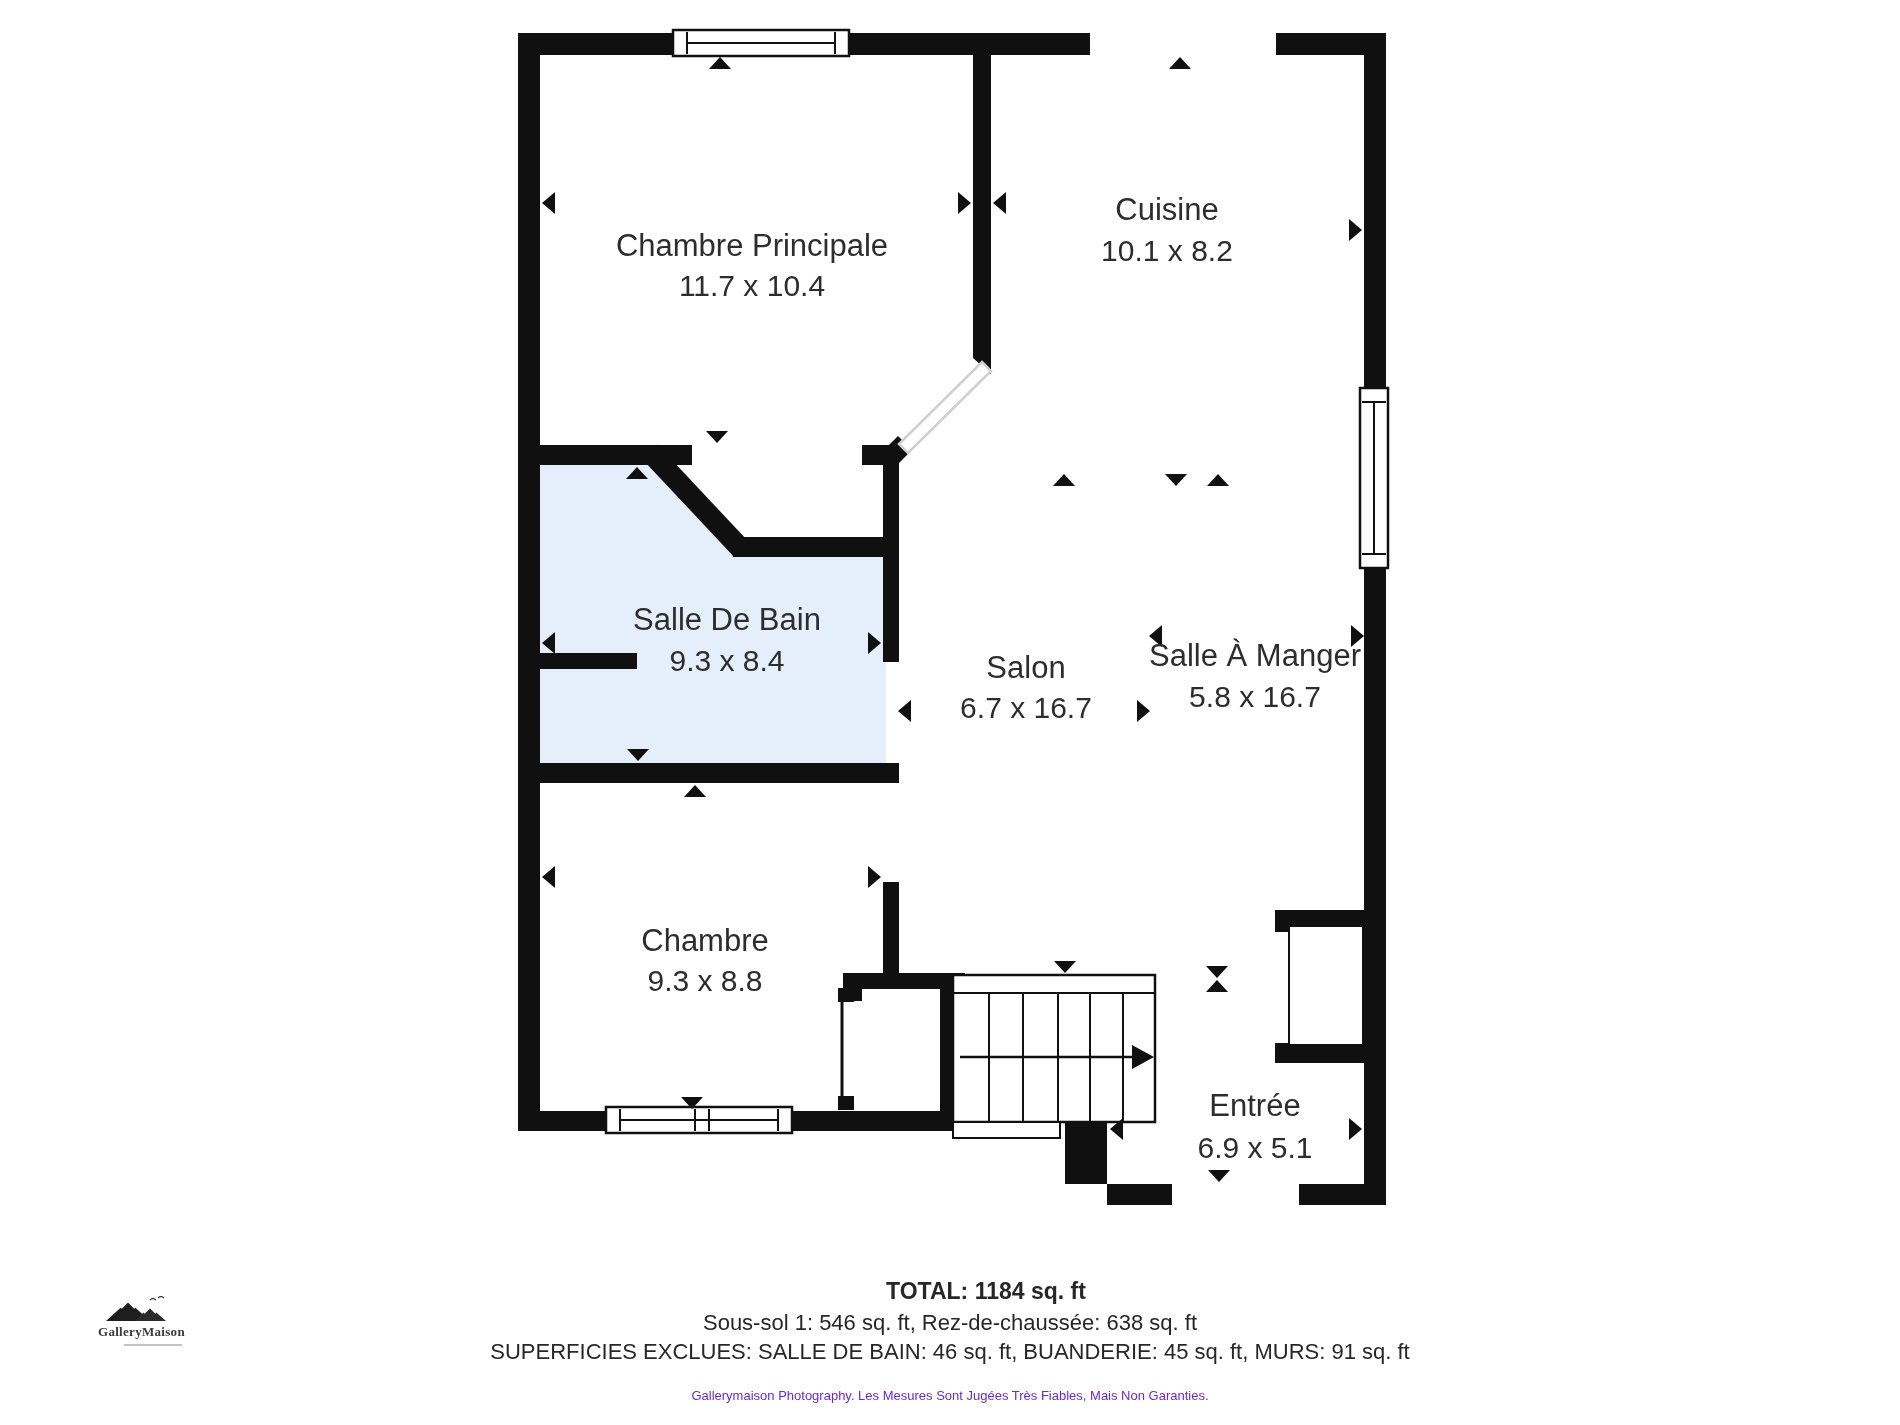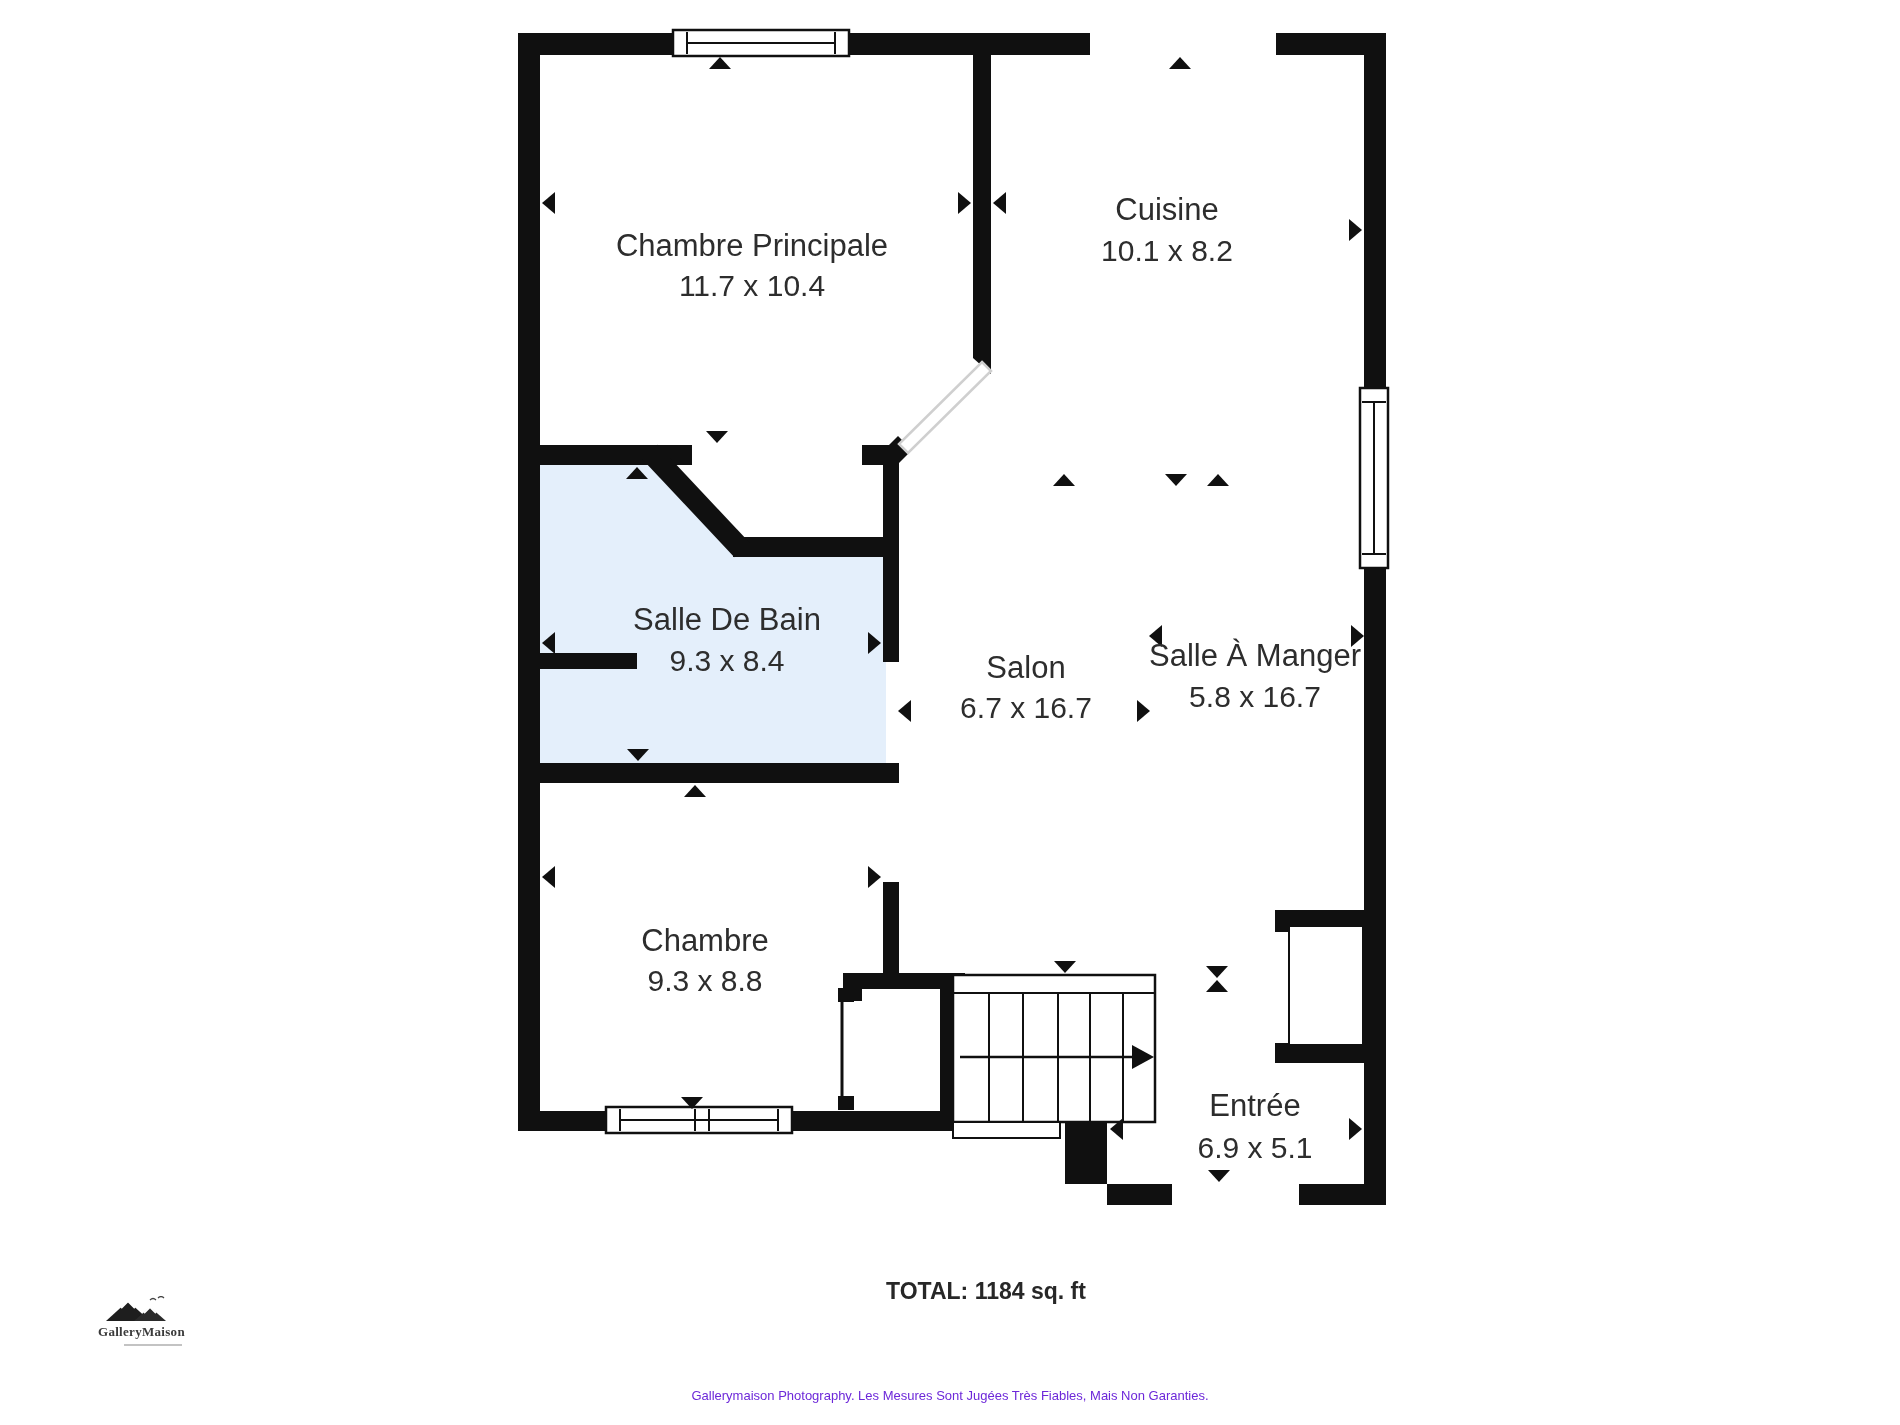--- a/index.html
+++ b/index.html
@@ -117,20 +117,22 @@
       <text x="1026" y="710" text-anchor="middle" dominant-baseline="middle" class="room-dims">6.7 x 16.7</text>
       <text x="1255" y="658" text-anchor="middle" dominant-baseline="middle" class="room-name">Salle À Manger</text>
       <text x="1255" y="699" text-anchor="middle" dominant-baseline="middle" class="room-dims">5.8 x 16.7</text>
       <text x="705" y="943" text-anchor="middle" dominant-baseline="middle" class="room-name">Chambre</text>
       <text x="705" y="983" text-anchor="middle" dominant-baseline="middle" class="room-dims">9.3 x 8.8</text>
       <text x="1255" y="1108" text-anchor="middle" dominant-baseline="middle" class="room-name">Entrée</text>
       <text x="1255" y="1150" text-anchor="middle" dominant-baseline="middle" class="room-dims">6.9 x 5.1</text>
     </svg>
 
   <div class="footer f-total">TOTAL: 1184 sq. ft</div>
+  <div class="footer f-line2">Sous-sol 1: 546 sq. ft, Rez-de-chaussée: 638 sq. ft</div>
+  <div class="footer f-line3">SUPERFICIES EXCLUES: SALLE DE BAIN: 46 sq. ft, BUANDERIE: 45 sq. ft, MURS: 91 sq. ft</div>
   <div class="footer f-caption">Gallerymaison Photography. Les Mesures Sont Jugées Très Fiables, Mais Non Garanties.</div>
 
   <div class="logo">
     <svg width="86" height="26" viewBox="0 0 86 26">
       <path d="M52,4 q3,-3 6,0" fill="none" stroke="#444" stroke-width="1.2"></path>
       <path d="M60,2 q3,-3 6,0" fill="none" stroke="#444" stroke-width="1.2"></path>
       <polygon points="8,25 30,5 52,25" fill="#1e1e1e"></polygon>
       <polyline points="23,12 30,5 37,12" fill="none" stroke="#fff" stroke-width="2.2"></polyline>
       <polygon points="36,25 52,11 68,25" fill="#2b2b2b"></polygon>
       <polyline points="46,17 52,11 58,17" fill="none" stroke="#fff" stroke-width="1.8"></polyline>

